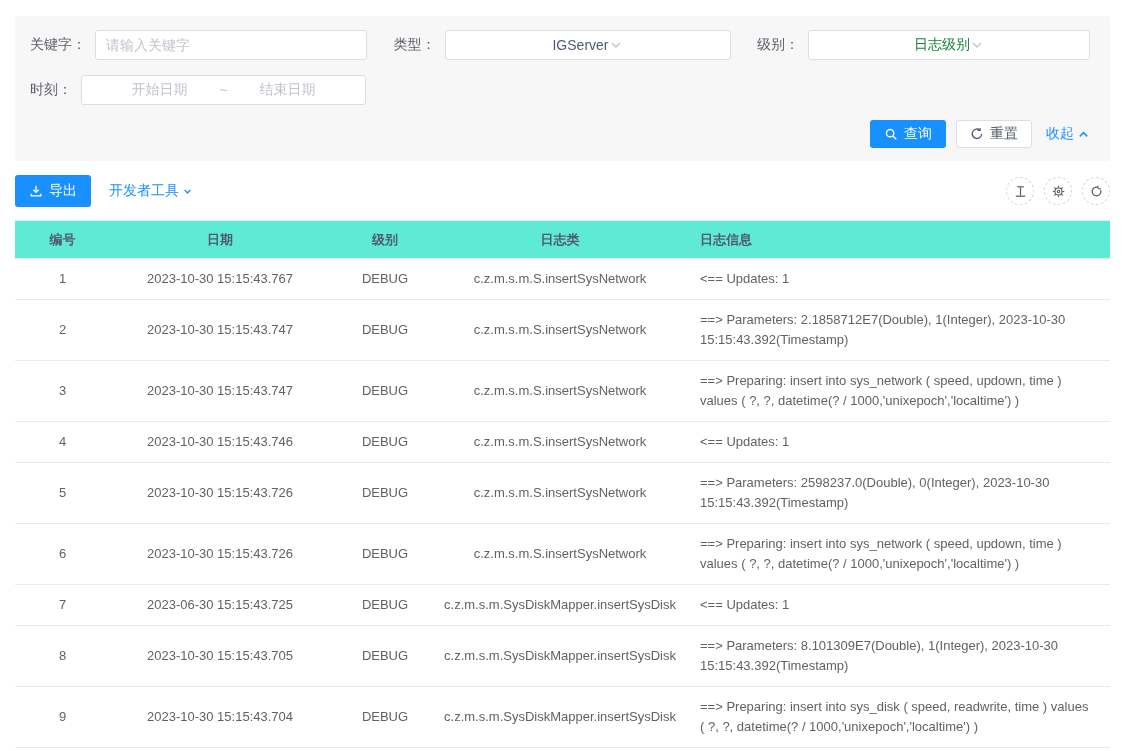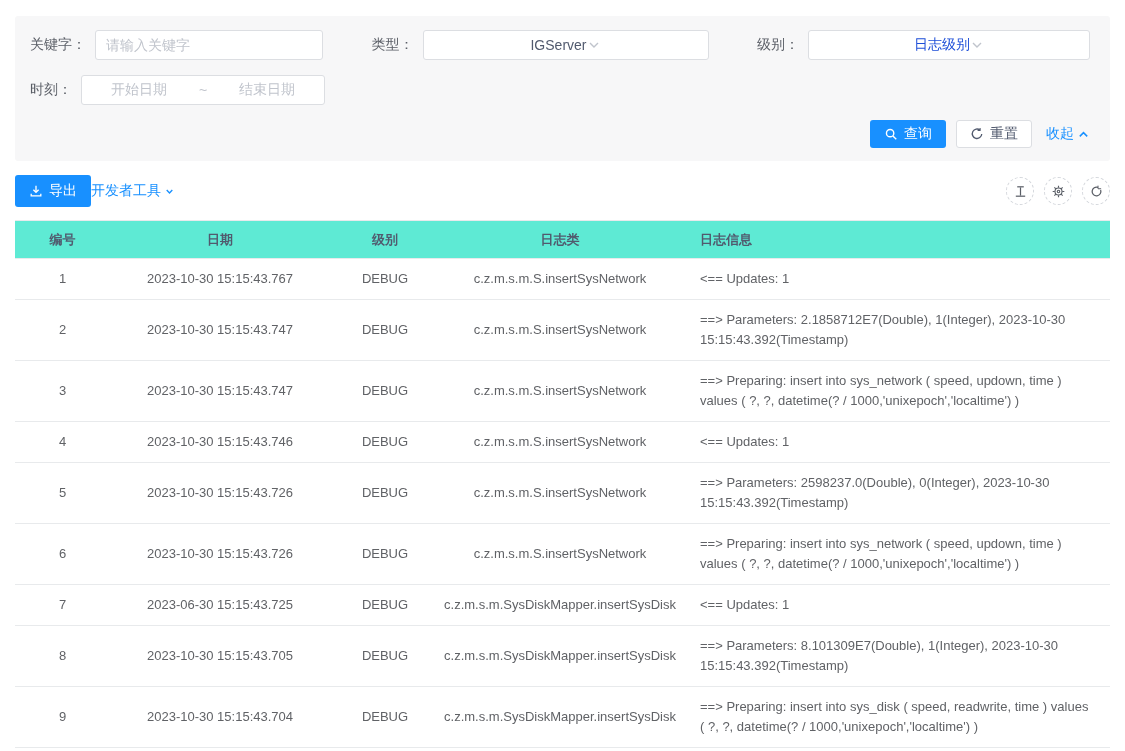--- a/index.html
+++ b/index.html
@@ -9,48 +9,48 @@
   
   .filter-panel { margin:16px 15px 0 15px; width:1095px; background:#f7f7f8;
     border-radius:3px; padding:14px 20px 13px 15px; }
   .filter-row { display:flex; align-items:center; }
   .filter-row + .filter-row { margin-top:15px; }
   .row-fields { justify-content:space-between; }
   .field-group { display:flex; align-items:center; }
   .field-label { font-size:14px; color:#5a5e66; white-space:nowrap; margin-right:9px; }
   .text-input, .select-box, .date-range { background:#fff; border:1px solid #dcdee2;
     border-radius:3px; height:30px; font-size:14px; display:flex; align-items:center; }
-  .text-input { width:228px; padding:0 10px; color:#515a6e; }
+  .text-input { width:272px; padding:0 10px; color:#515a6e; }
   .text-input::placeholder { color:#c0c4cc; }
   input.text-input { outline:none; }
   .select-box { padding:0 10px; justify-content:center; cursor:pointer; }
   .select-box.w-type { width:286px; }
   .select-box.w-level { width:282px; }
   .select-value { color:#515a6e; }
-  .select-value.placeholder { color:#1d4ed8; }
+  .select-value.placeholder { color:#15803d; }
   .chevron { width:14px; height:14px; color:#c0c4cc; flex:0 0 auto; }
-  .date-range { width:244px; color:#c0c4cc; justify-content:center; cursor:text; }
+  .date-range { width:285px; color:#c0c4cc; justify-content:center; cursor:text; }
   .date-range span { display:inline-block; text-align:center; }
   .date-part { width:104px; }
   .date-sep { width:24px; }
 
   .row-actions { justify-content:flex-end; margin-top:14px; }
   .btn { height:28px; border-radius:3px; font-size:14px; display:inline-flex;
     align-items:center; gap:6px; padding:0 13px; cursor:pointer; border:1px solid transparent; }
   .btn-primary { background:#1890ff; color:#fff; }
   .btn-default { background:#fff; color:#515a6e; border-color:#dcdee2; margin-left:10px; }
   .btn .bicon { width:14px; height:14px; }
   .link-collapse { margin-left:14px; color:#1890ff; font-size:14px; display:inline-flex;
     align-items:center; gap:3px; cursor:pointer; text-decoration:none;justify-content:flex-end; }
   .link-collapse .chevron-up { width:13px; height:13px; color:#1890ff; }
 
   
   .toolbar { margin:14px 15px 13px 15px; display:flex; align-items:center; }
   .btn-export { height:32px; background:#1890ff; color:#fff; }
-  .dev-tools { color:#1890ff; font-size:14px; display:inline-flex;
+  .dev-tools { margin-left:18px; color:#1890ff; font-size:14px; display:inline-flex;
     align-items:center; gap:2px; cursor:pointer; text-decoration:none; }
   .dev-tools .chevron-dn { width:13px; height:13px; color:#1890ff; }
   .tool-icons { margin-left:auto; display:flex; align-items:center; gap:10px; }
   .icon-circle { width:28px; height:28px; border:1px dashed #d4d7dc; border-radius:50%;
     background:#fff; display:flex; align-items:center; justify-content:center;
     color:#5a5e66; cursor:pointer; }
   .icon-circle svg { width:15px; height:15px; }
 
   
   .log-table { width:1095px; margin:0 15px; border-collapse:collapse; table-layout:fixed;

